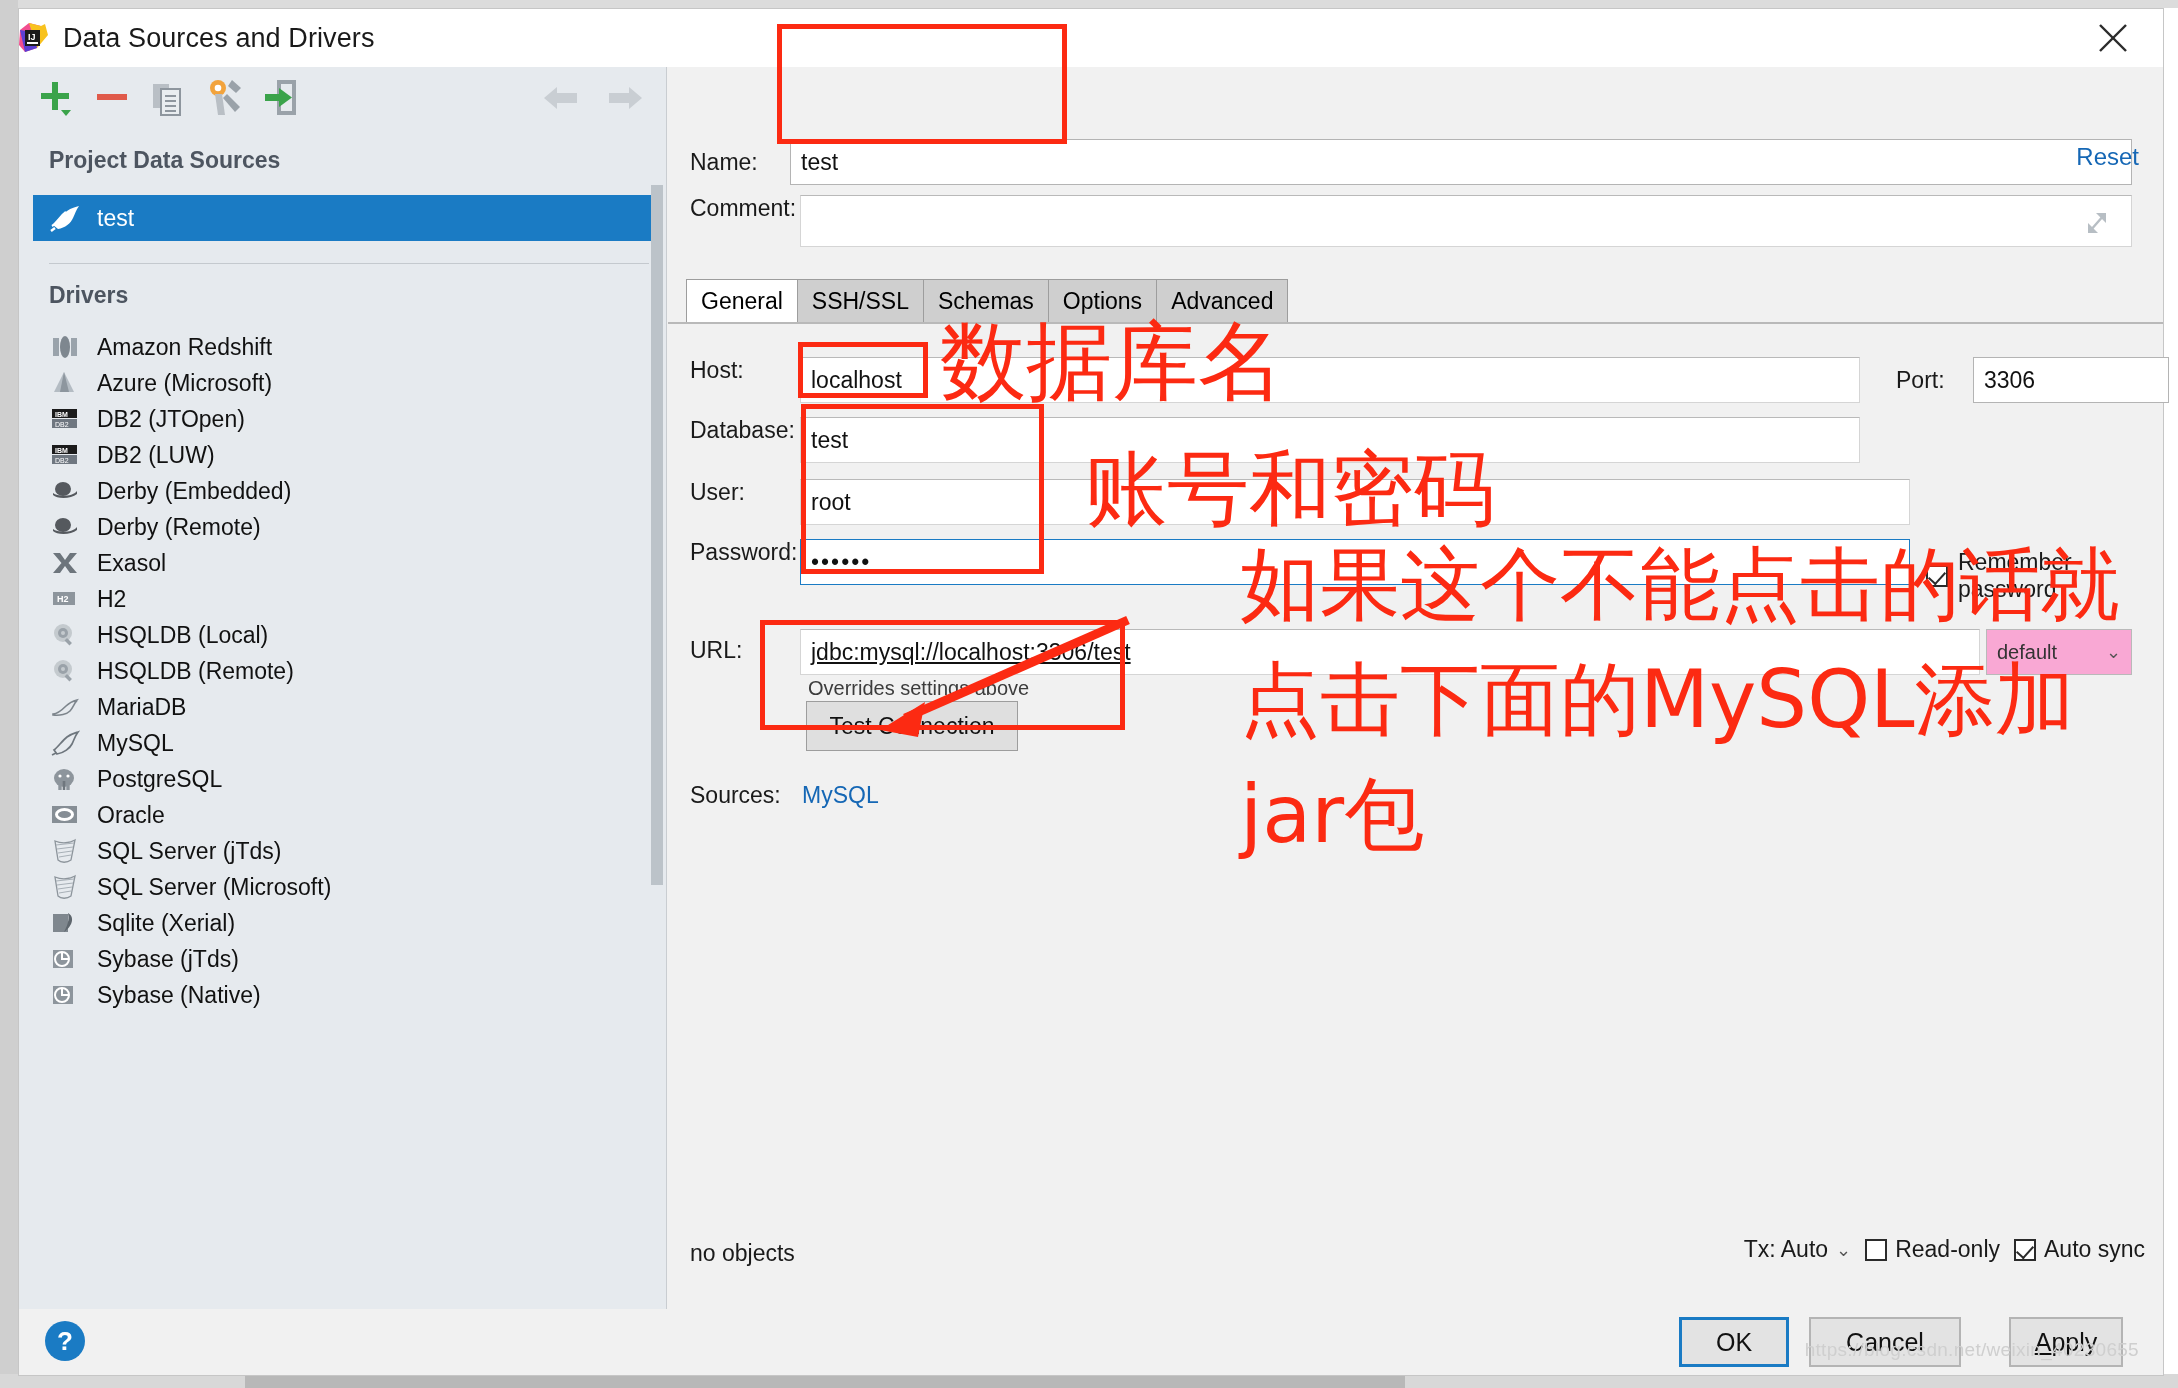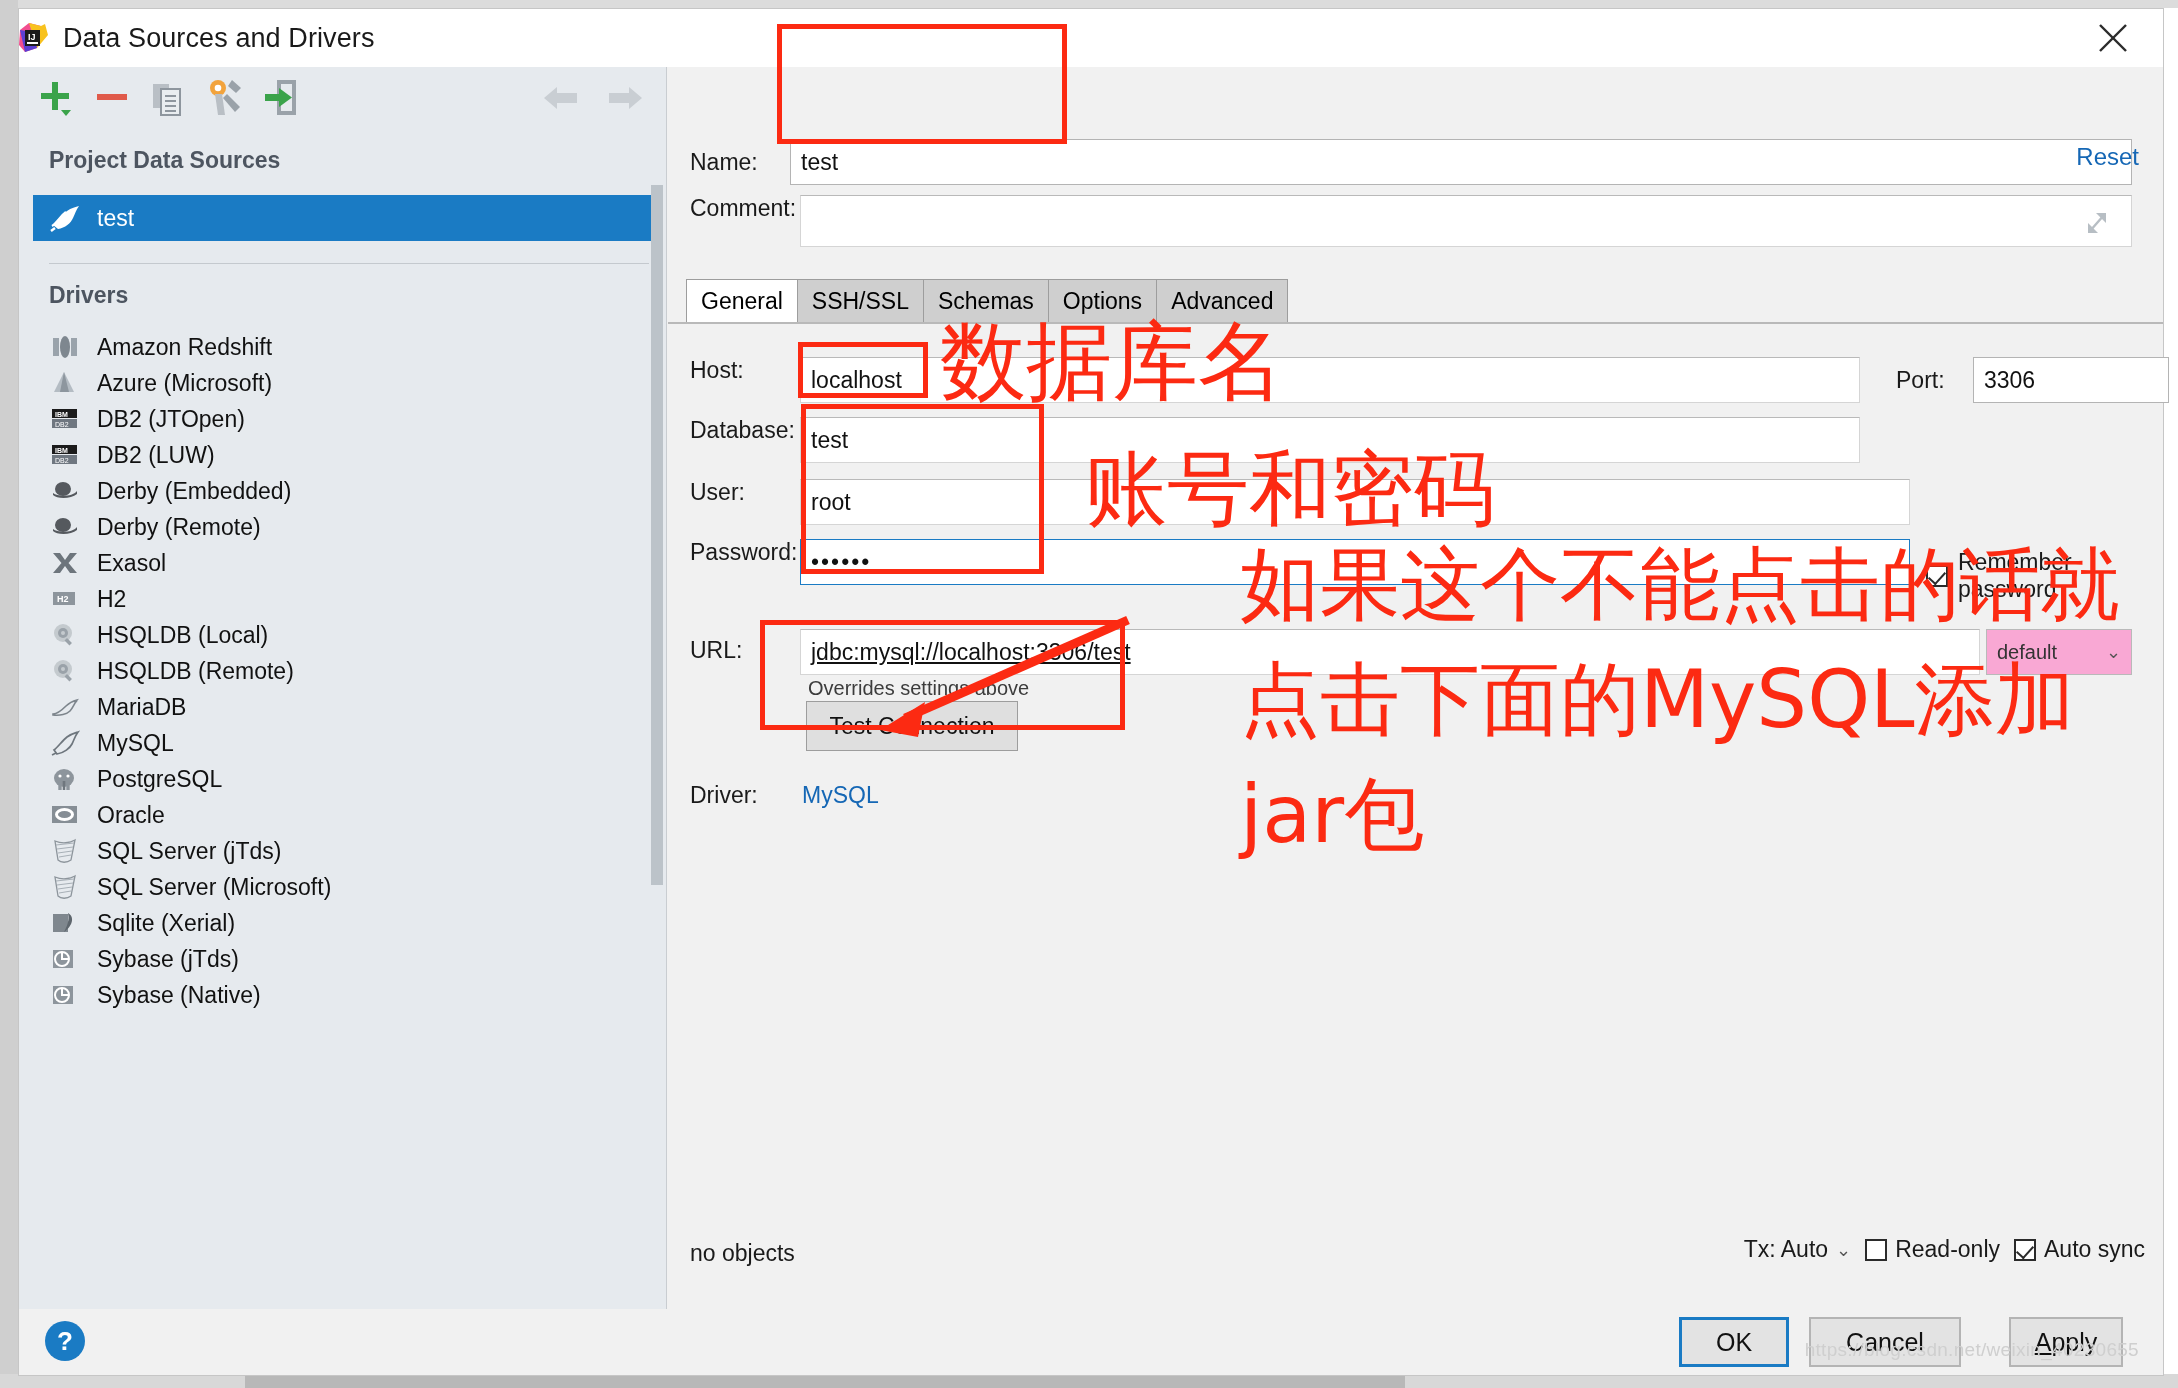--- a/index.html
+++ b/index.html
@@ -525,21 +525,21 @@
       <span style="position:absolute;left:140px;top:610px;font-size:20px;color:#3c3c3c;">Overrides settings above</span>
 
       <div class="txtfield" style="position:absolute;left:1318px;top:562px;width:146px;height:46px;font-size:20px;color:#333;border:1px solid #b9b9b9;background:#f9a8d4;align-items:center;">
           <span>default</span>
           <span class="dd-caret" style="margin-left:auto;margin-right:10px;">⌄</span>
         </div>
 
       <div class="btn" style="position:absolute;left:138px;top:634px;width:212px;height:50px;background:#dfdfdf;border:1px solid #9d9d9d;font-size:23px;">Test Connection</div>
 
       <div class="form-row" style="left:22px; top:715px;">
-        <span class="lbl" style="width:112px">Driver:</span>
+        <span class="lbl" style="width:112px">Sources:</span>
         <span style="font-size:23px;color:#1567b5;cursor:pointer;">MySQL</span>
       </div>
 
       <div class="status-bar">
         <span class="no-objects">no objects</span>
         <span class="status-right">
           <span class="status-item">
             <span>Tx: Auto</span>
               <span class="dd-caret">⌄</span>
           </span>

